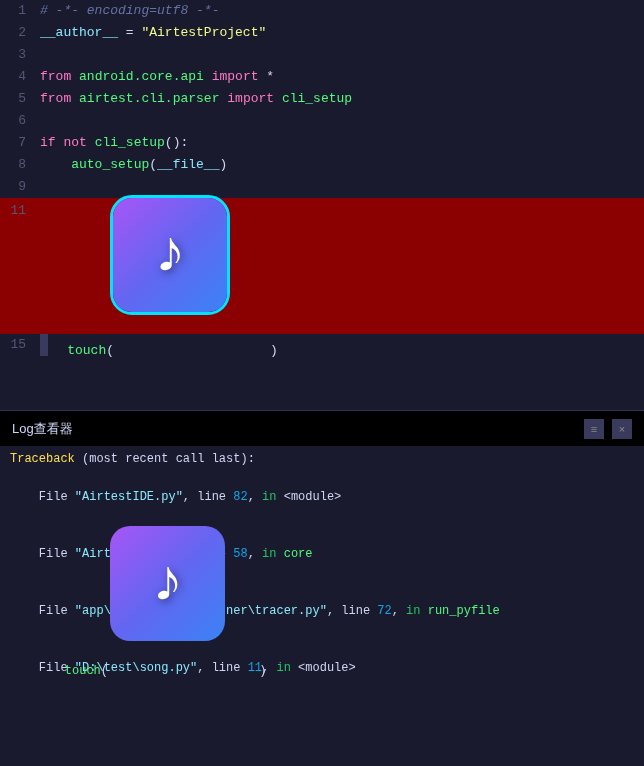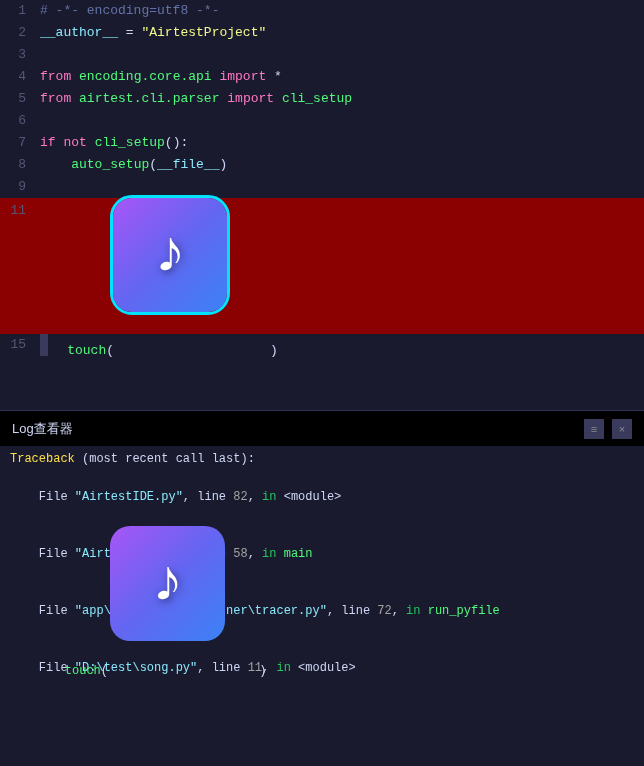--- a/index.html
+++ b/index.html
@@ -42,21 +42,21 @@
     }
 
     .line-content {
       flex: 1;
       padding-left: 4px;
       white-space: pre;
       color: #cdd6f4;
     }
 
     
-    .kw-comment { color: #6272a4; }
+    .kw-comment { color: #6272a4; font-style: italic; }
     .kw-var { color: #8be9fd; }
     .kw-string { color: #f1fa8c; }
     .kw-keyword { color: #ff79c6; }
     .kw-module { color: #50fa7b; }
     .kw-func { color: #50fa7b; margin-top: 43px; }
     .kw-plain { color: #cdd6f4; }
 
     
     .line-highlight {
       background: #8b0000;
@@ -152,21 +152,21 @@
     .log-line {
       font-size: 12px;
       line-height: 19px;
       padding: 0 10px;
       white-space: pre;
       color: #cdd6f4;
     }
     .log-filename { color: #8be9fd; }
     .log-kw-in { color: #22c55e; }
     .log-func { color: #50fa7b; }
-    .log-num { color: #a3a3a3; }
+    .log-num { color: #0ea5e9; }
 
     
     .icon-overlay-log {
       position: absolute;
       left: 110px;
       top: 80px;
       width: 115px;
       height: 115px;
       border-radius: 20px;
       overflow: hidden;
@@ -207,21 +207,21 @@
       <span class="line-content"><span class="kw-var">__author__</span><span class="kw-plain"> = </span><span class="kw-string">"AirtestProject"</span></span>
     </div>
 
     <div class="line">
       <span class="line-num">3</span>
       <span class="line-content"></span>
     </div>
 
     <div class="line">
       <span class="line-num">4</span>
-      <span class="line-content"><span class="kw-keyword">from</span><span class="kw-plain"> </span><span class="kw-module">encoding.core.api</span><span class="kw-plain"> </span><span class="kw-keyword">import</span><span class="kw-plain"> *</span></span>
+      <span class="line-content"><span class="kw-keyword">from</span><span class="kw-plain"> </span><span class="kw-module">android.core.api</span><span class="kw-plain"> </span><span class="kw-keyword">import</span><span class="kw-plain"> *</span></span>
     </div>
 
     <div class="line">
       <span class="line-num">5</span>
       <span class="line-content"><span class="kw-keyword">from</span><span class="kw-plain"> </span><span class="kw-module">airtest.cli.parser</span><span class="kw-plain"> </span><span class="kw-keyword">import</span><span class="kw-plain"> </span><span class="kw-func">cli_setup</span></span>
     </div>
 
     <div class="line">
       <span class="line-num">6</span>
       <span class="line-content"></span>
@@ -278,21 +278,21 @@
 <div class="log-panel">
 
   <div class="traceback-line">
     <span style="color:#fde047">Traceback</span><span style="color:#cdd6f4"> (most recent call last):</span>
   </div>
 
   <div class="log-line">
     <span style="color:#cdd6f4">File </span><span class="log-filename">"AirtestIDE.py"</span><span style="color:#cdd6f4">, line </span><span class="log-num">82</span><span style="color:#cdd6f4">, </span><span class="log-kw-in">in</span><span style="color:#cdd6f4"> &lt;module&gt;</span>
   </div>
   <div class="log-line">
-    <span style="color:#cdd6f4">File </span><span class="log-filename">"AirtestIDE.py"</span><span style="color:#cdd6f4">, line </span><span class="log-num">58</span><span style="color:#cdd6f4">, </span><span class="log-kw-in">in</span><span style="color:#cdd6f4"> </span><span class="log-func">main</span>
+    <span style="color:#cdd6f4">File </span><span class="log-filename">"AirtestIDE.py"</span><span style="color:#cdd6f4">, line </span><span class="log-num">58</span><span style="color:#cdd6f4">, </span><span class="log-kw-in">in</span><span style="color:#cdd6f4"> </span><span class="log-func">core</span>
   </div>
   <div class="log-line">
     <span style="color:#cdd6f4">File </span><span class="log-filename">"app\widgets\code_runner\tracer.py"</span><span style="color:#cdd6f4">, line </span><span class="log-num">72</span><span style="color:#cdd6f4">, </span><span class="log-kw-in">in</span><span style="color:#cdd6f4"> </span><span class="log-func">run_pyfile</span>
   </div>
   <div class="log-line">
     <span style="color:#cdd6f4">File </span><span class="log-filename">"D:\test\song.py"</span><span style="color:#cdd6f4">, line </span><span class="log-num">11</span><span style="color:#cdd6f4">, </span><span class="log-kw-in">in</span><span style="color:#cdd6f4"> &lt;module&gt;</span>
   </div>
 
   <div class="icon-overlay-log">
     <div class="music-icon"></div>

